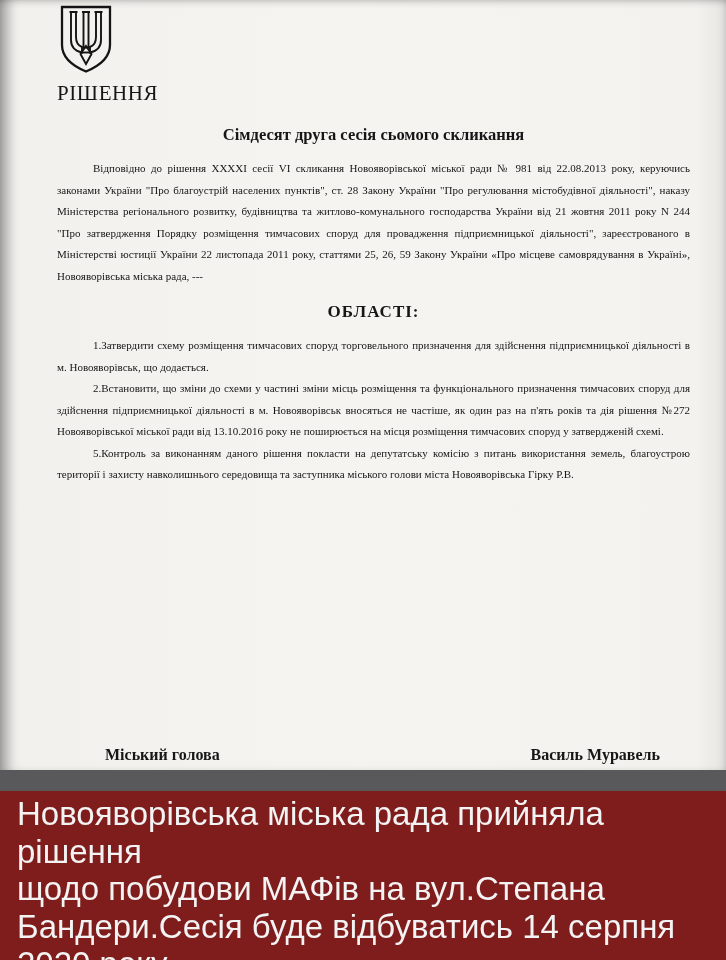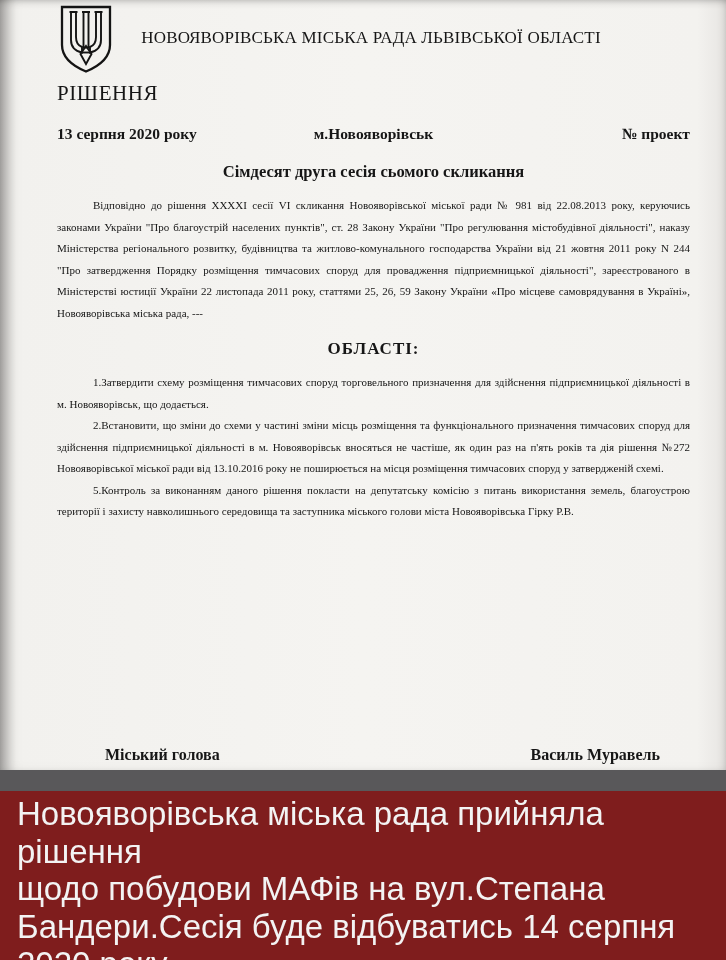--- a/index.html
+++ b/index.html
@@ -91,30 +91,24 @@
         <svg viewBox="0 0 58 70" width="58" height="70" xmlns="http://www.w3.org/2000/svg">
           <path class="shield" d="M5 3 H53 V41 C53 55 41 62.5 29 67.5 C17 62.5 5 55 5 41 Z"></path>
           <path class="ln" d="M14 8 H19 V33 C19 38 21 41.5 25 43 V48.5 C18 47 14 42.5 14 36 Z"></path>
           <path class="ln" d="M44 8 H39 V33 C39 38 37 41.5 33 43 V48.5 C40 47 44 42.5 44 36 Z"></path>
           <path class="ln" d="M26.5 8 H31.5 V43.5 H26.5 Z"></path>
           <path class="ln" d="M29 42 L34.5 50 L29 60 L23.5 50 Z"></path>
           <path class="ln" d="M12.5 8 H20.5 M25 8 H33 M37.5 8 H45.5"></path>
           <path class="ln" d="M25 48.5 H33"></path>
         </svg>
       </div>
-      <div class="org-name">НОВОЯВОРІВСЬКА МІСЬКА РАДА ЛЬВІВСЬКОЇ ОБЛАСТІ</div>
     </div>
 
     <div class="doc-type">РІШЕННЯ</div>
 
-    <div class="meta-row">
-      <span class="meta-date">13 серпня 2020 року</span>
-      <span class="meta-place">м.Новояворівськ</span>
-      <span class="meta-number">№ проект</span>
-    </div>
 
     <div class="session">Сімдесят друга сесія сьомого скликання</div>
 
 
     <p class="body-par preamble">Відповідно до рішення XXXXІ сесії VI скликання Новояворівської міської ради № 981 від 22.08.2013 року, керуючись законами України "Про благоустрій населених пунктів", ст. 28 Закону України "Про регулювання містобудівної діяльності", наказу Міністерства регіонального розвитку, будівництва та житлово-комунального господарства України від 21 жовтня 2011 року N 244 "Про затвердження Порядку розміщення тимчасових споруд для провадження підприємницької діяльності", зареєстрованого в Міністерстві юстиції України 22 листопада 2011 року, статтями 25, 26, 59 Закону України «Про місцеве самоврядування в Україні», Новояворівська міська рада, ---</p>
 
     <div class="resolved">ОБЛАСТІ:</div>
 
     <p class="body-par">1.Затвердити схему розміщення тимчасових споруд торговельного призначення для здійснення підприємницької діяльності в м. Новояворівськ, що додається.</p>
     <p class="body-par">2.Встановити, що зміни до схеми у частині зміни місць розміщення та функціонального призначення тимчасових споруд для здійснення підприємницької діяльності в м. Новояворівськ вносяться не частіше, як один раз на п'ять років та дія рішення №272 Новояворівської міської ради від 13.10.2016 року не поширюється на місця розміщення тимчасових споруд у затвердженій схемі.</p>

